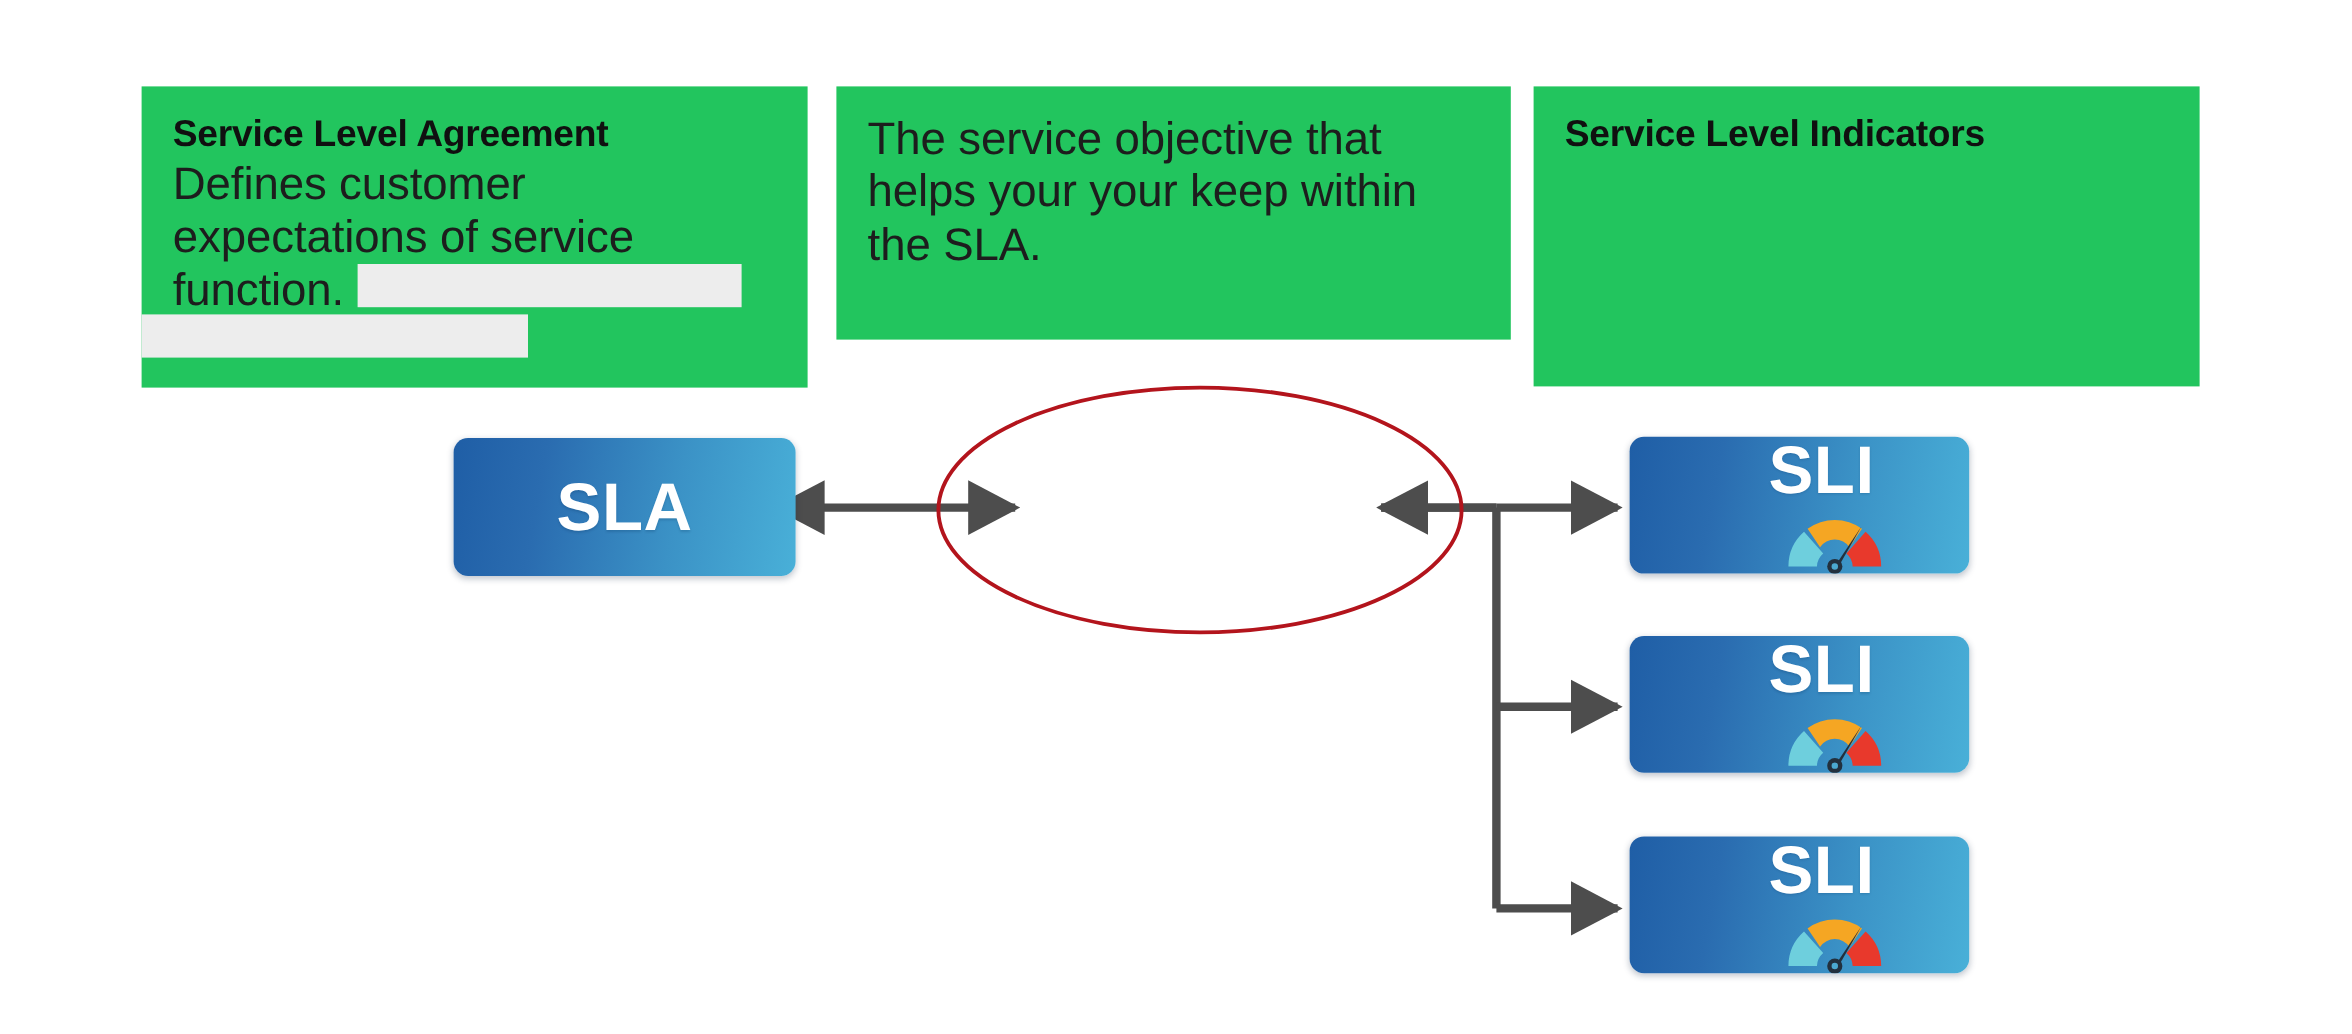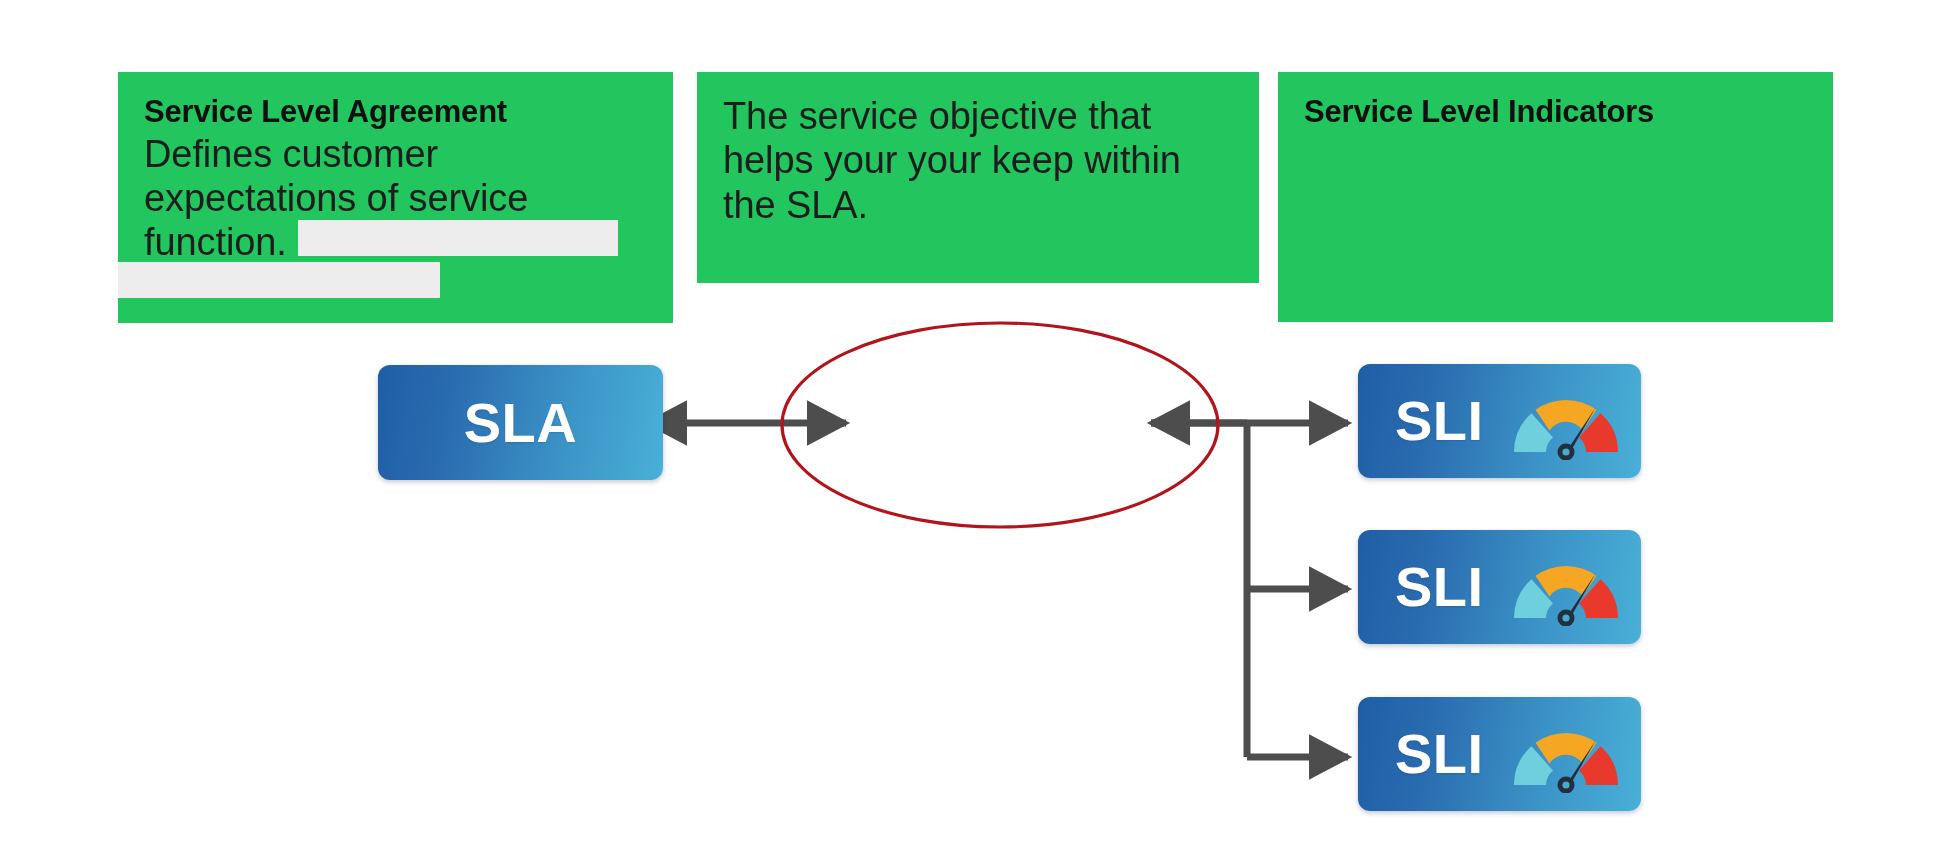--- a/index.html
+++ b/index.html
@@ -91,20 +91,21 @@
   }
   #box-slo {
     left: 858px; top: 362px; width: 280px; height: 116px;
     justify-content: center;
   }
   .box-sli {
     width: 283px; height: 114px;
     left: 1358px;
     justify-content: flex-start;
     padding-left: 37px;
+    flex-direction: column;
   }
   #box-sli-1 { top: 364px; }
   #box-sli-2 { top: 530px; }
   #box-sli-3 { top: 697px; }
 
   .gauge-wrap {
     width: 120px;
     height: 78px;
     margin-left: 22px;
     display: block;

